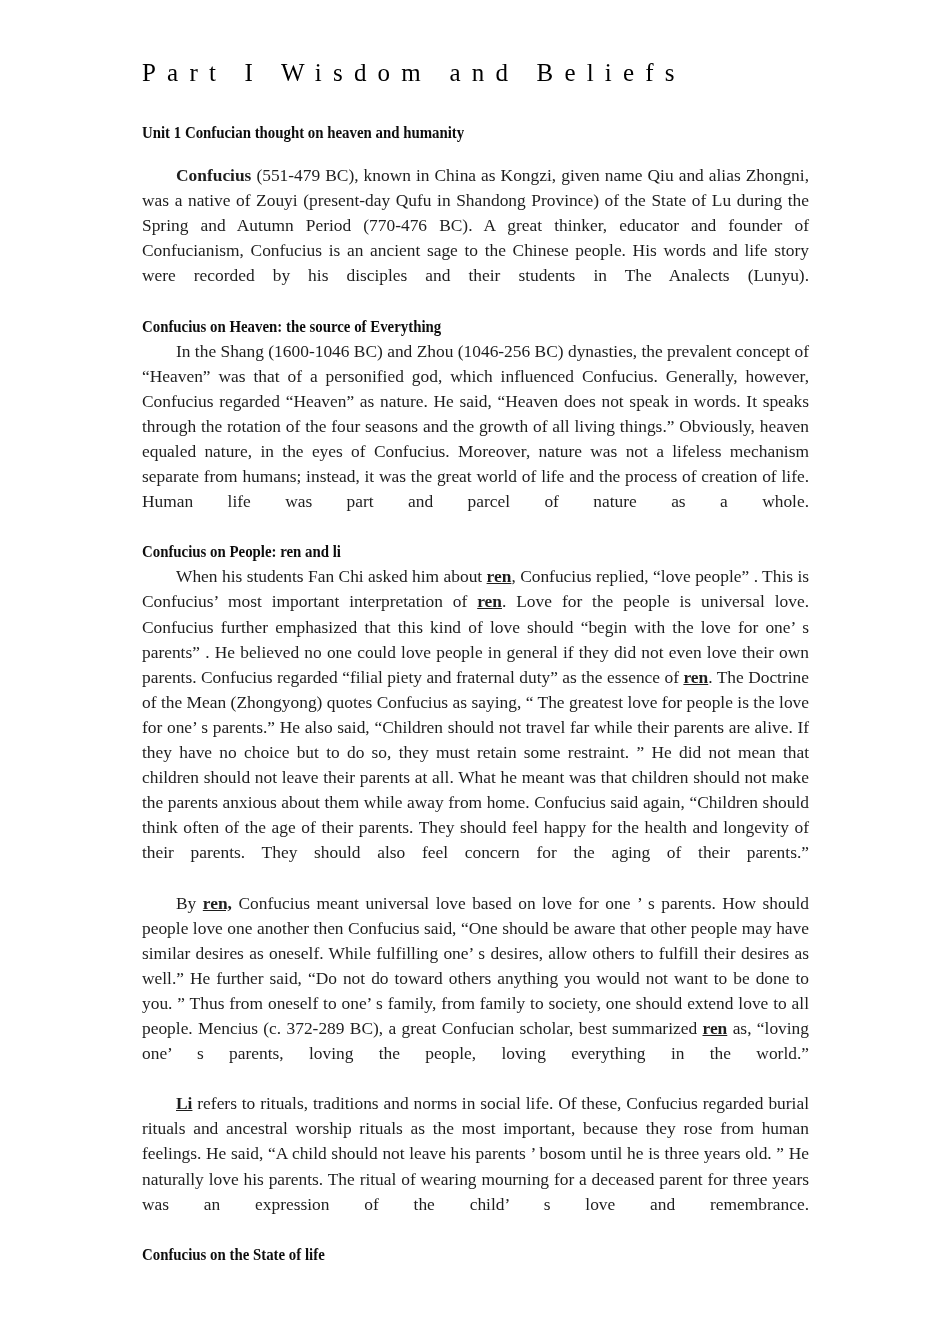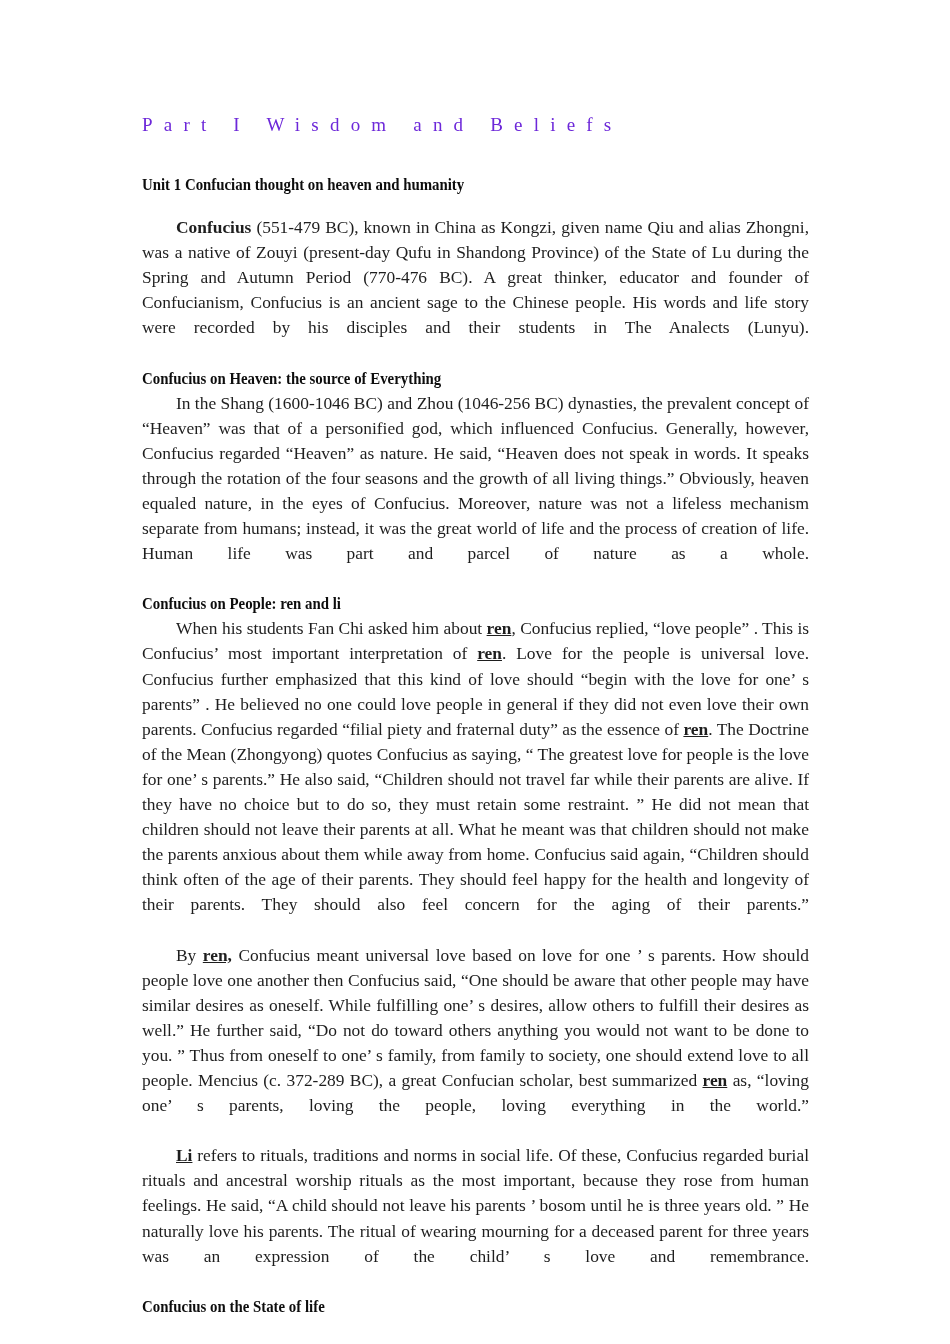--- a/index.html
+++ b/index.html
@@ -28,26 +28,26 @@
   .content {
     position: absolute;
     left: 142px;
     top: 0;
     width: 667px;
   }
 
   
   .part-title {
     font-family: "Liberation Serif", "DejaVu Serif", serif;
-    font-size: 19px;
+    font-size: 25px;
     font-weight: 400;
     letter-spacing: 11.2px;
-    color: #6d28d9;
+    color: #000000;
     margin: 0;
-    padding-top: 108px;
+    padding-top: 56px;
     padding-bottom: 0;
     line-height: 34px;
     white-space: nowrap;
     text-indent: 0;
   }
 
   
   .heading {
     font-family: "Liberation Serif", "DejaVu Serif", serif;
     font-weight: 700;

